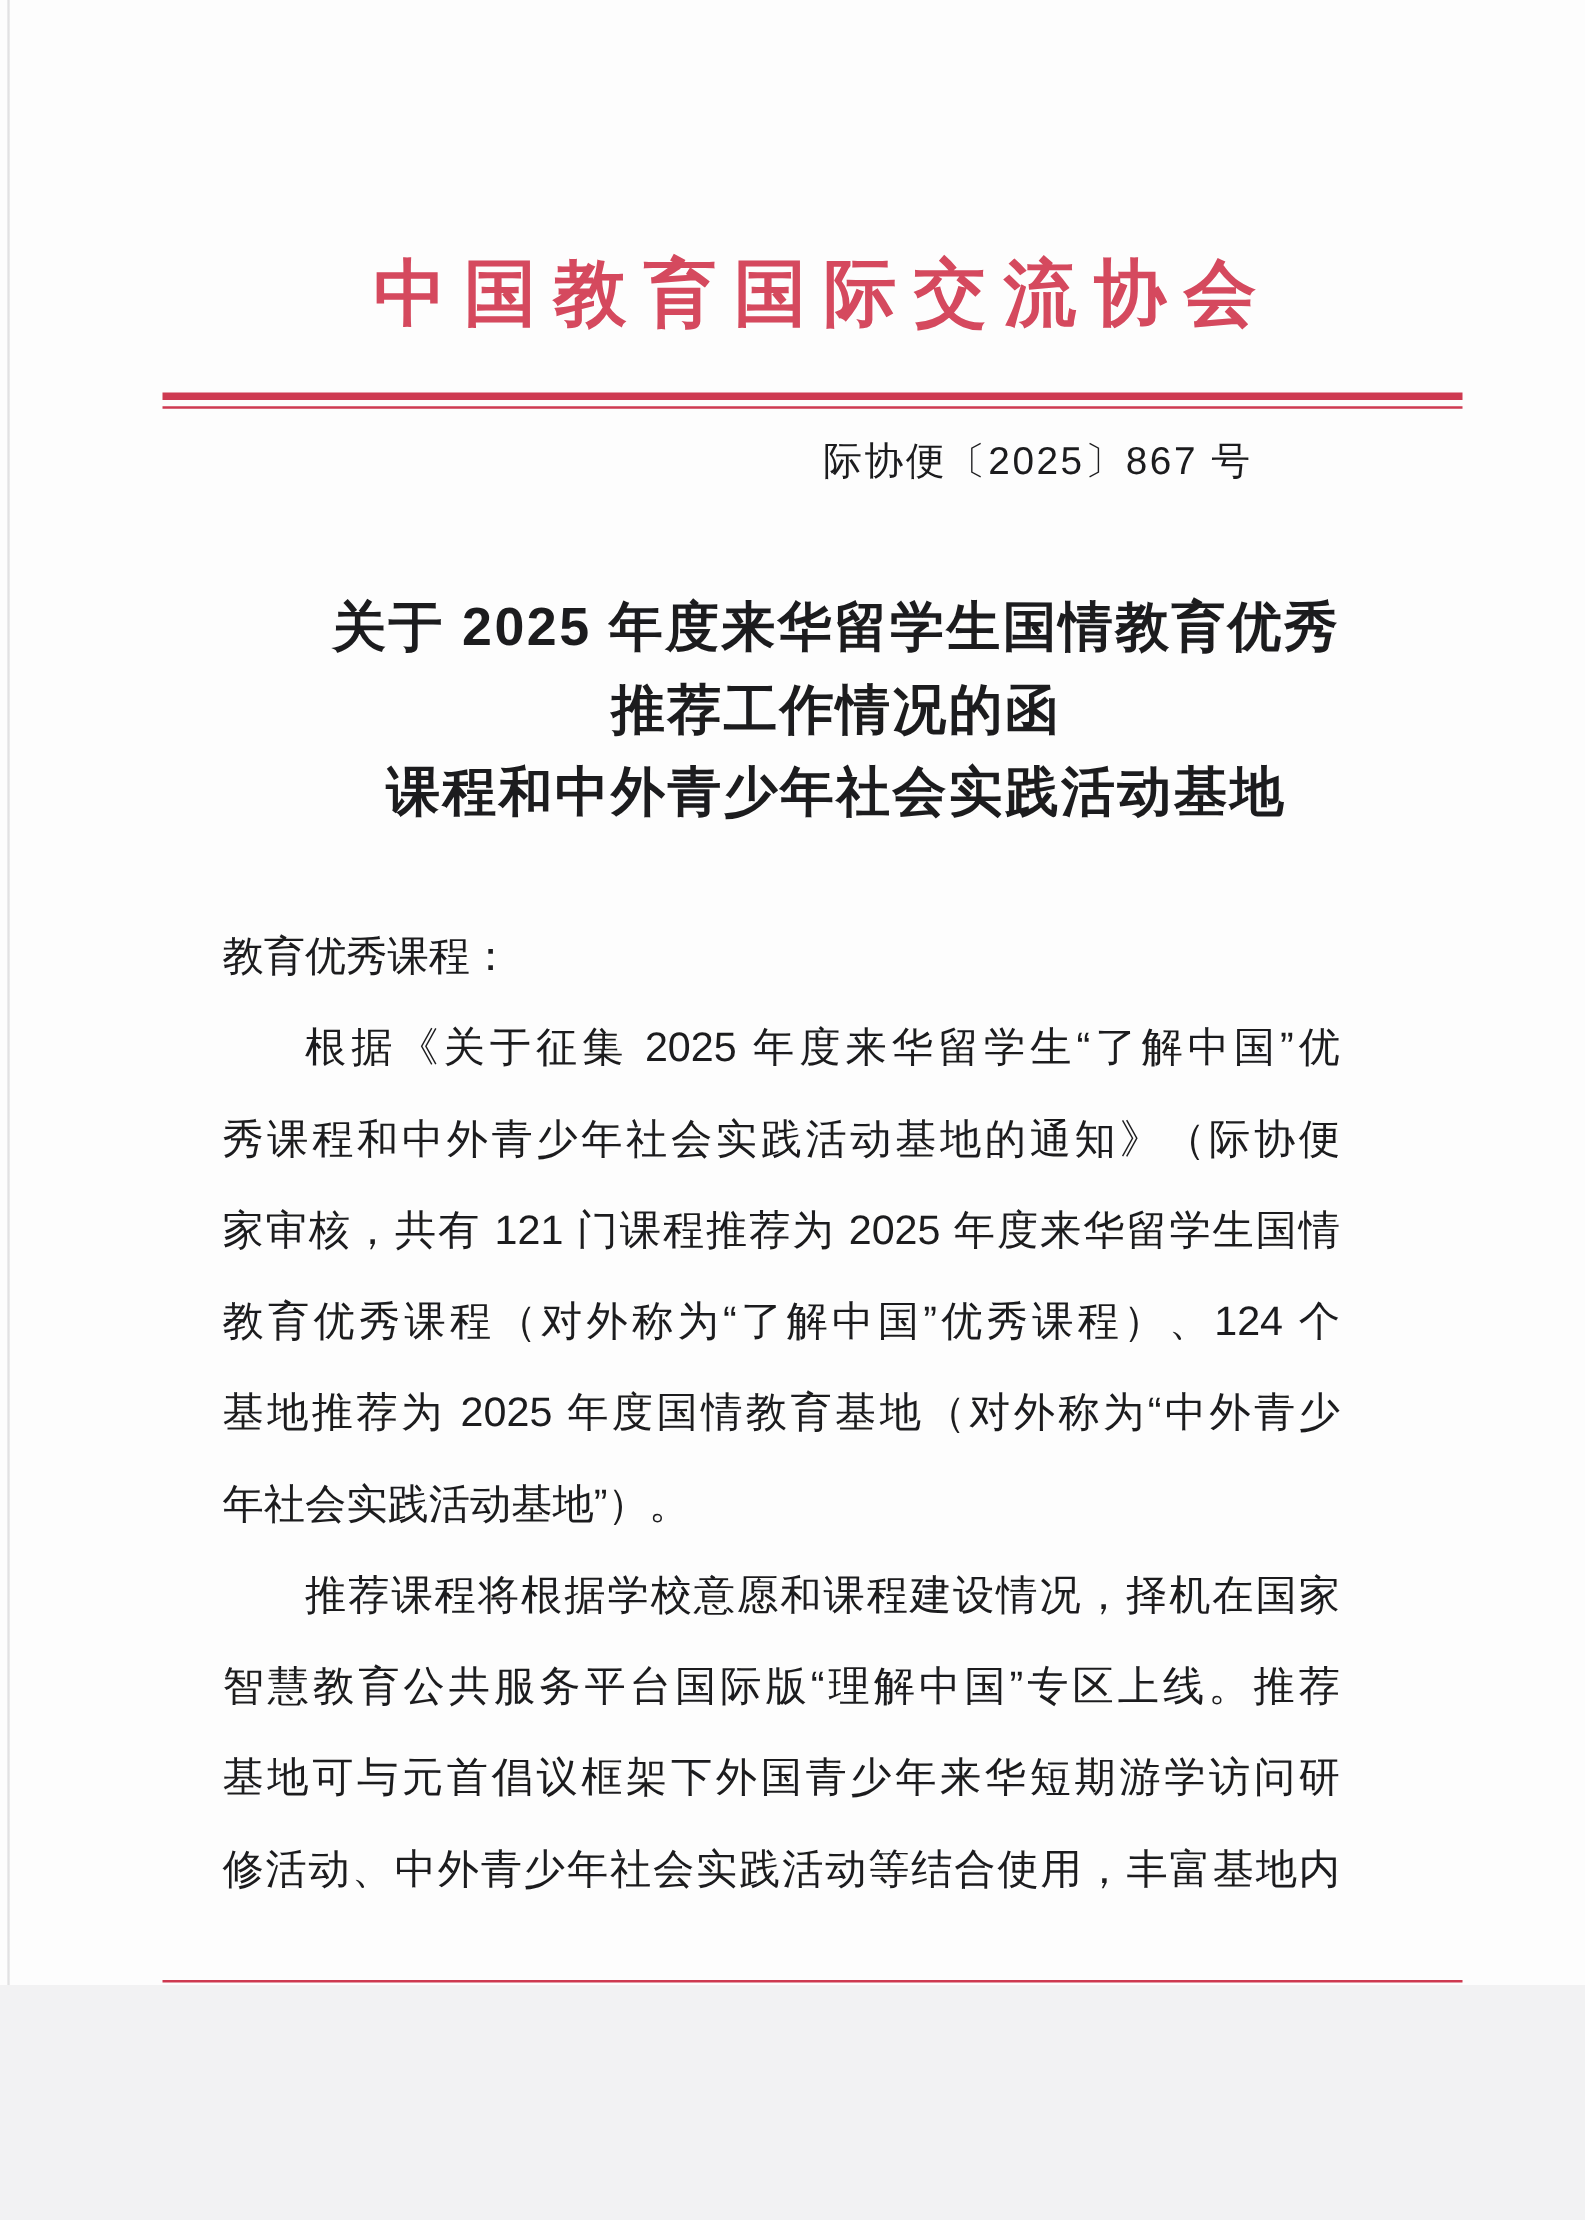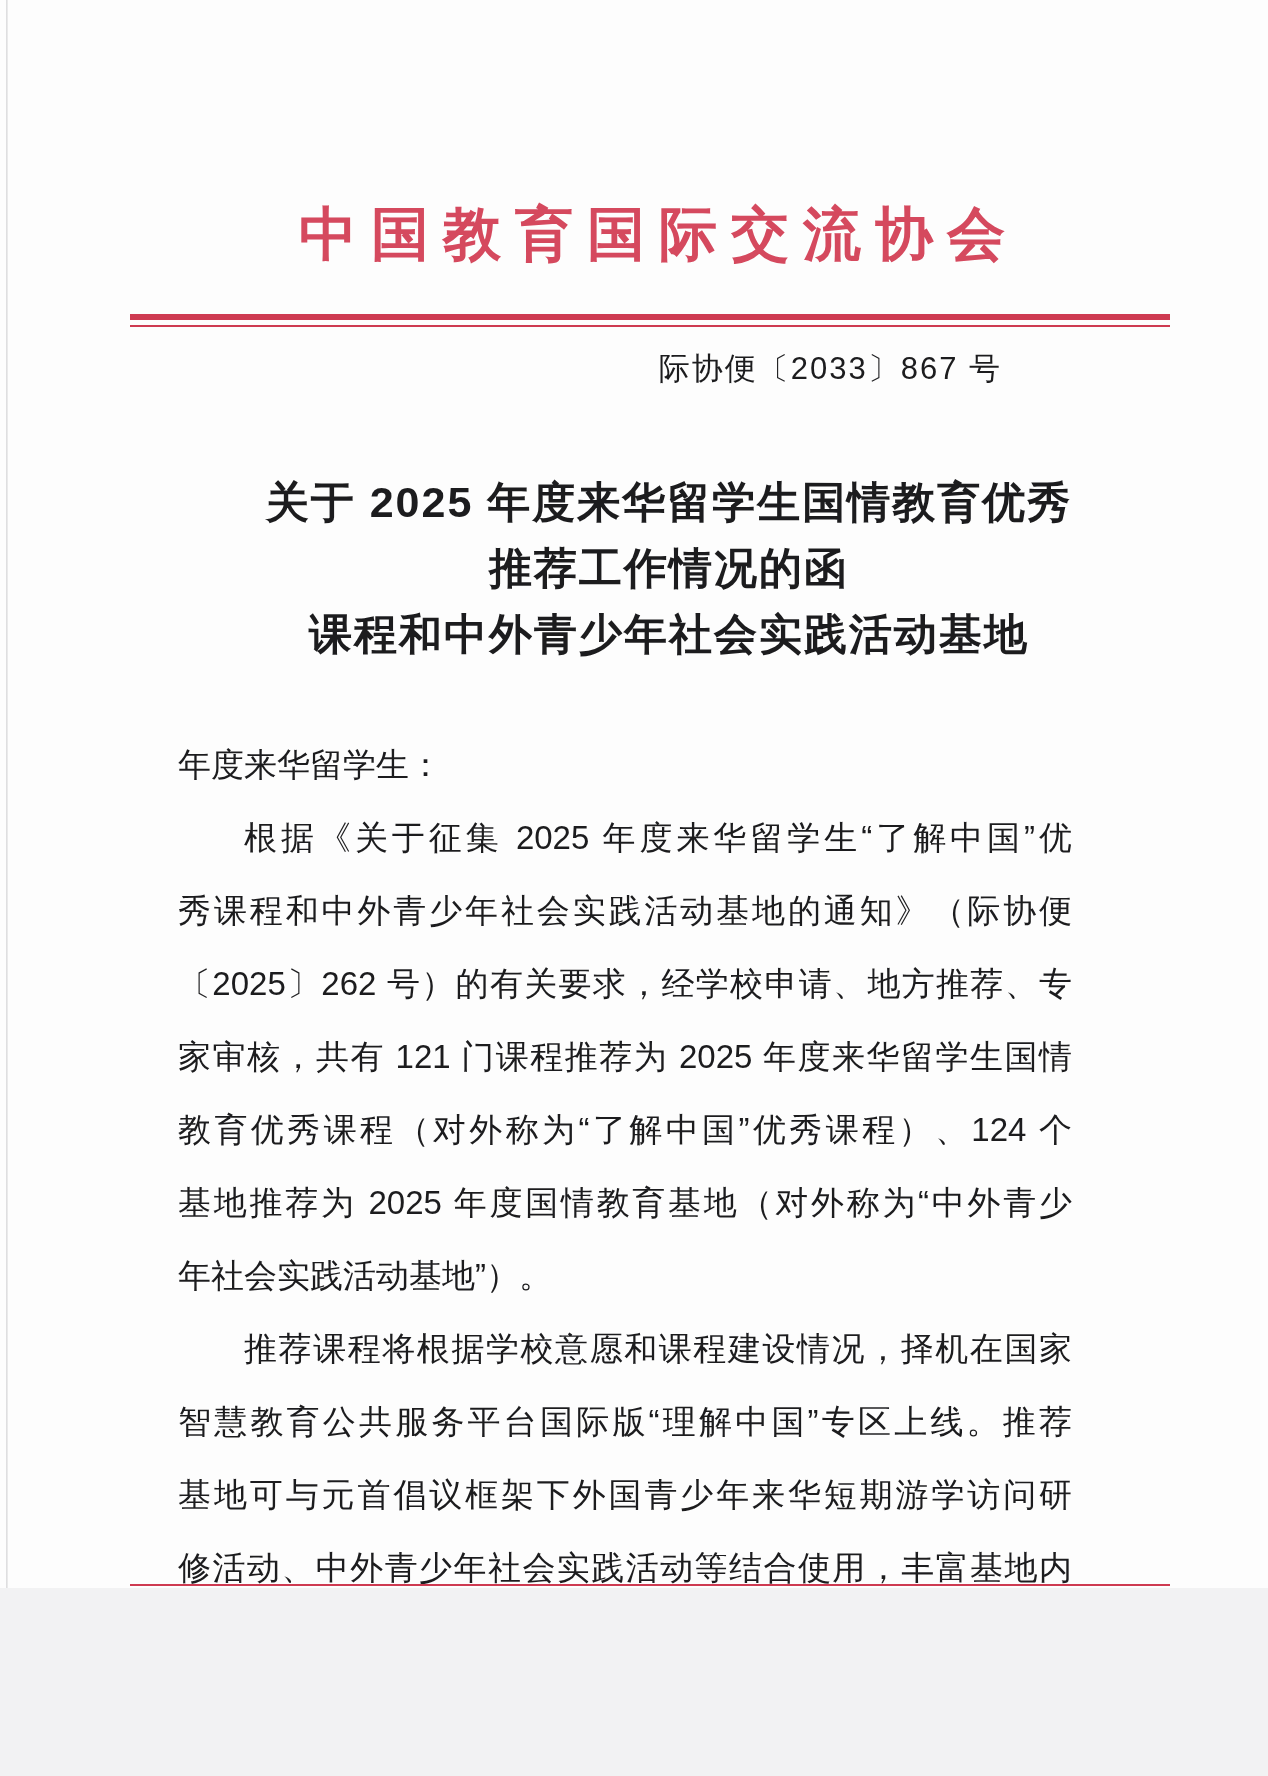--- a/index.html
+++ b/index.html
@@ -63,35 +63,34 @@
   <div class="scan-edge-left"></div>
 
   <div class="letterhead">中国教育国际交流协会</div>
 
   <div class="rule rule-top">
     <div class="thick"></div>
     <div class="gap"></div>
     <div class="thin"></div>
   </div>
 
-  <div class="doc-number">际协便〔2033〕867 号</div>
+  <div class="doc-number">际协便〔2025〕867 号</div>
 
   <h1 class="title">
     <div>关于 2025 年度来华留学生国情教育优秀</div>
     <div>推荐工作情况的函</div>
     <div>课程和中外青少年社会实践活动基地</div>
   </h1>
 
   <div class="body-text">
-    <div class="line no-fill">年度来华留学生：</div>
+    <div class="line no-fill">教育优秀课程：</div>
     <div id="paragraphs">
         <div>
           <div class="line indent">根据《关于征集 2025 年度来华留学生“了解中国”优</div>
           <div class="line">秀课程和中外青少年社会实践活动基地的通知》（际协便</div>
-          <div class="line">〔2025〕262 号）的有关要求，经学校申请、地方推荐、专</div>
           <div class="line">家审核，共有 121 门课程推荐为 2025 年度来华留学生国情</div>
           <div class="line">教育优秀课程（对外称为“了解中国”优秀课程）、124 个</div>
           <div class="line">基地推荐为 2025 年度国情教育基地（对外称为“中外青少</div>
           <div class="line no-fill">年社会实践活动基地”）。</div>
         </div>
         <div>
           <div class="line indent">推荐课程将根据学校意愿和课程建设情况，择机在国家</div>
           <div class="line">智慧教育公共服务平台国际版“理解中国”专区上线。推荐</div>
           <div class="line">基地可与元首倡议框架下外国青少年来华短期游学访问研</div>
           <div class="line">修活动、中外青少年社会实践活动等结合使用，丰富基地内</div>

